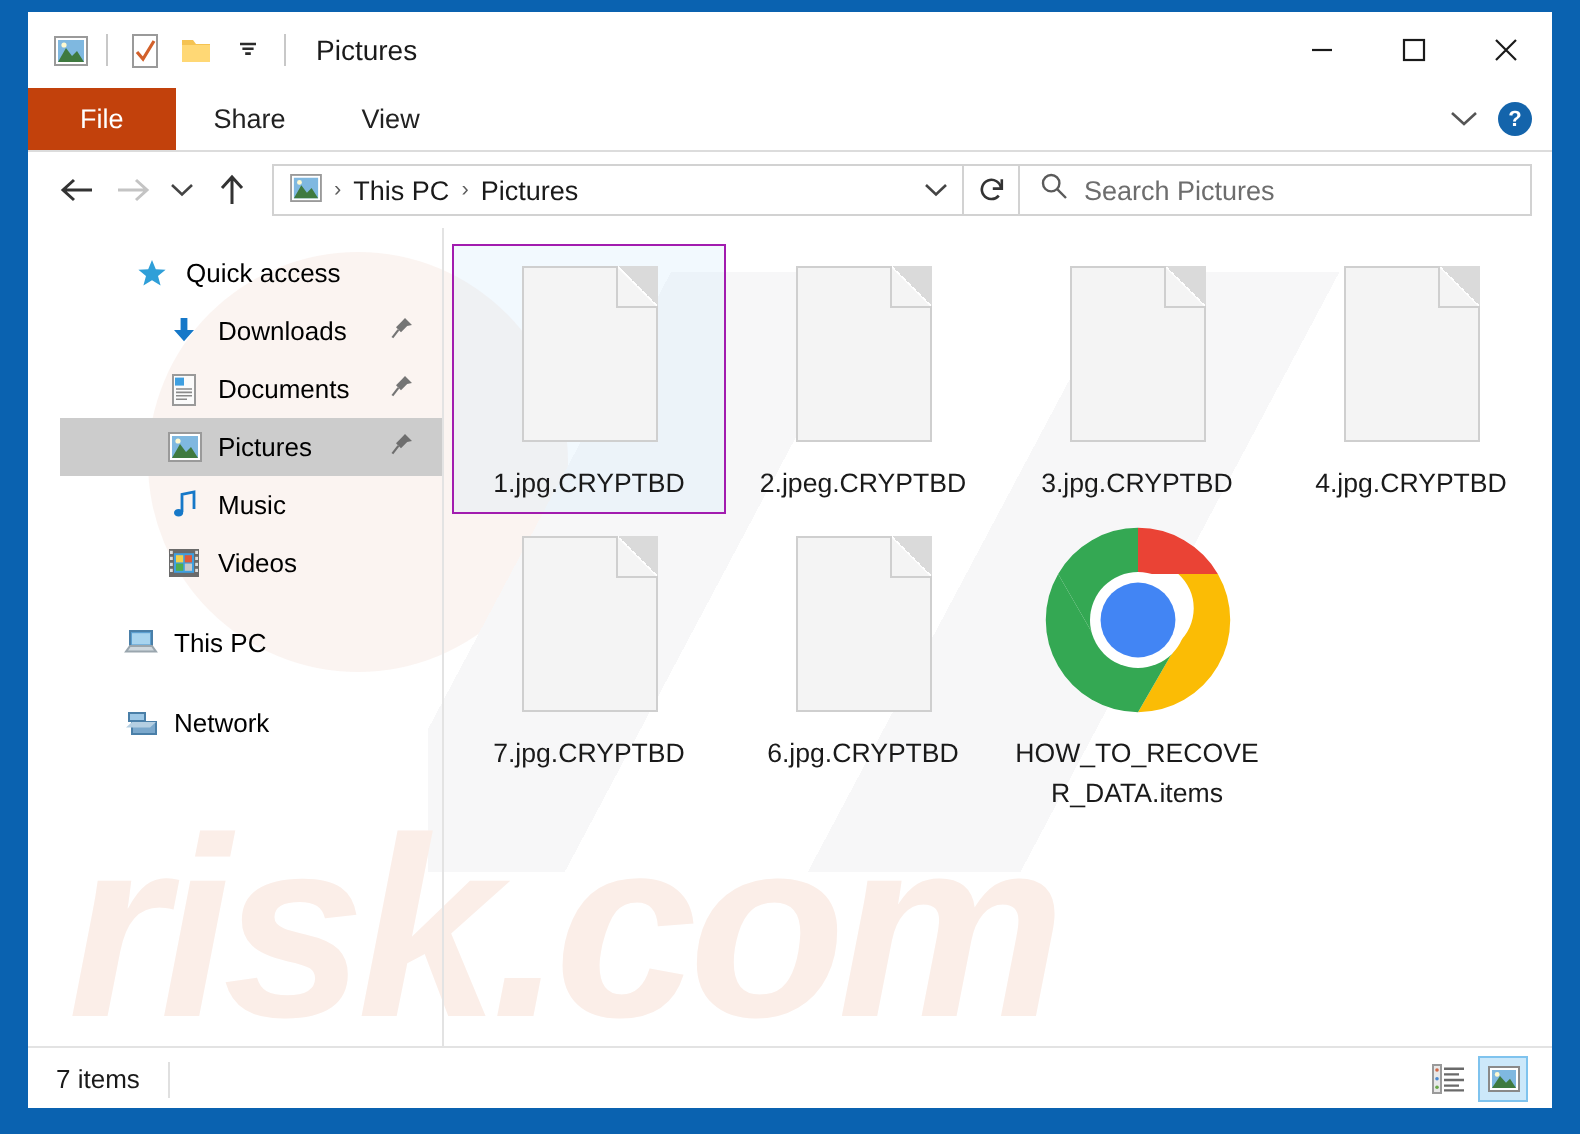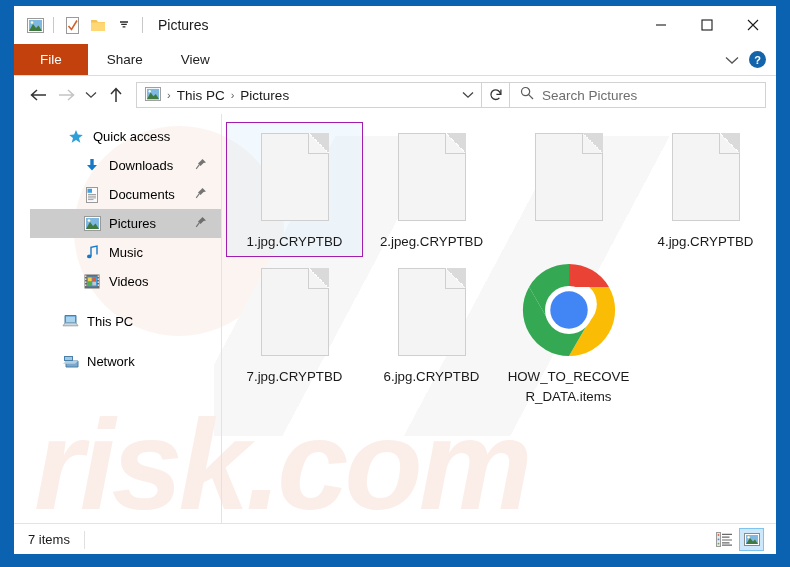--- a/index.html
+++ b/index.html
@@ -565,20 +565,21 @@
           <div class="file-thumb">
             <div class="doc-icon"></div>
           </div>
           <div class="file-label">2.jpeg.CRYPTBD</div>
         </div>
 
         <div class="file-item">
           <div class="file-thumb">
             <div class="doc-icon"></div>
           </div>
+          <div class="file-label">3.jpg.CRYPTBD</div>
         </div>
 
         <div class="file-item">
           <div class="file-thumb">
             <div class="doc-icon"></div>
           </div>
           <div class="file-label">4.jpg.CRYPTBD</div>
         </div>
 
         <div class="file-item">

